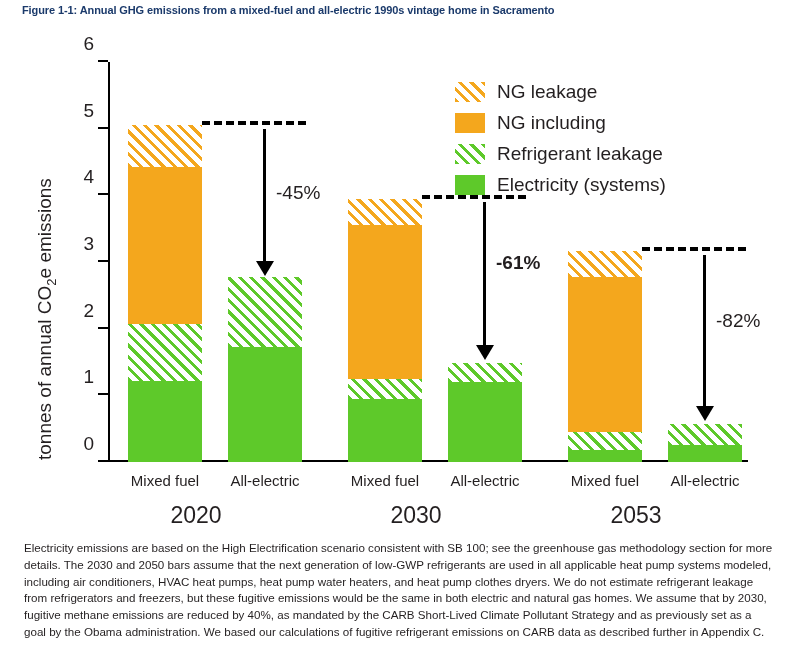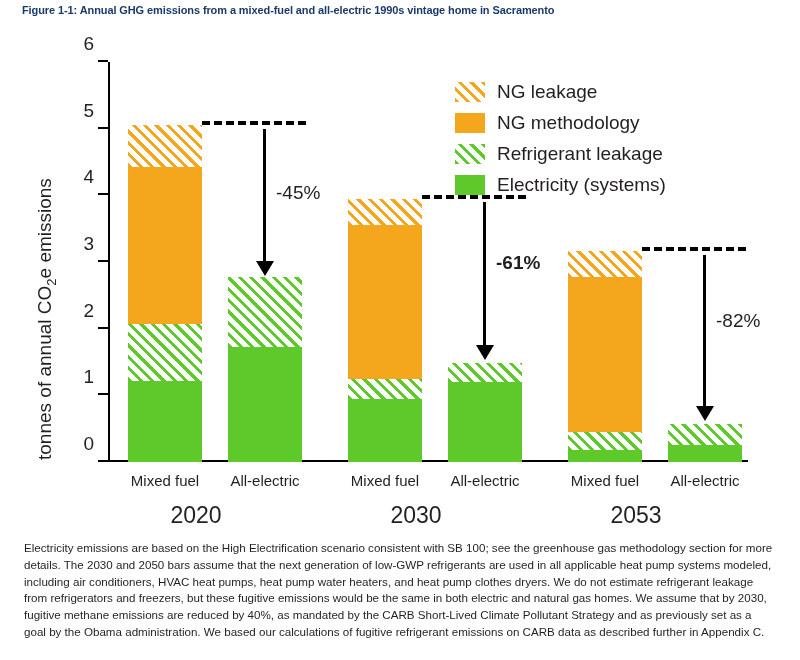--- a/index.html
+++ b/index.html
@@ -239,21 +239,21 @@
     <div class="year-label" style="left:438px;top:440px;">2053</div>
   </div>
 
   <div class="legend">
     <div class="legend-row">
       <span class="swatch f-ngleak"></span>
       <span class="legend-text">NG leakage</span>
     </div>
     <div class="legend-row">
       <span class="swatch f-ng"></span>
-      <span class="legend-text">NG methodology</span>
+      <span class="legend-text">NG including</span>
     </div>
     <div class="legend-row">
       <span class="swatch f-refr"></span>
       <span class="legend-text">Refrigerant leakage</span>
     </div>
     <div class="legend-row">
       <span class="swatch f-elec"></span>
       <span class="legend-text">Electricity (systems)</span>
     </div>
   </div>

